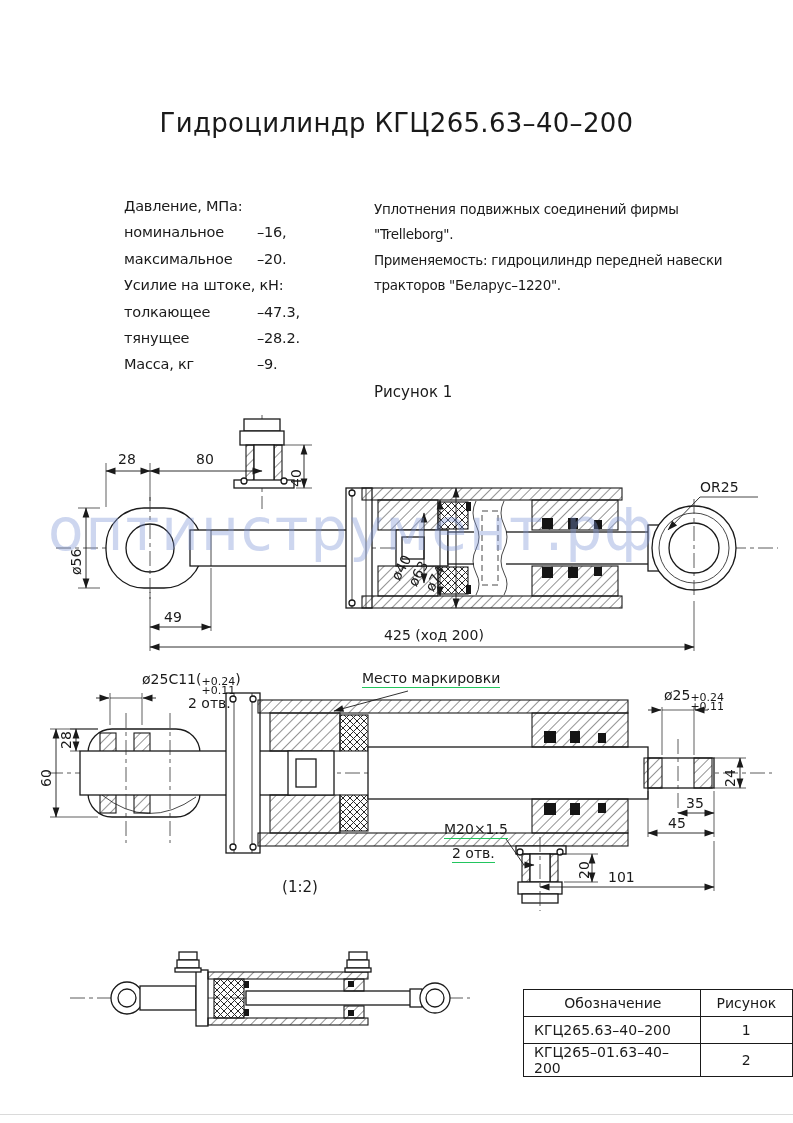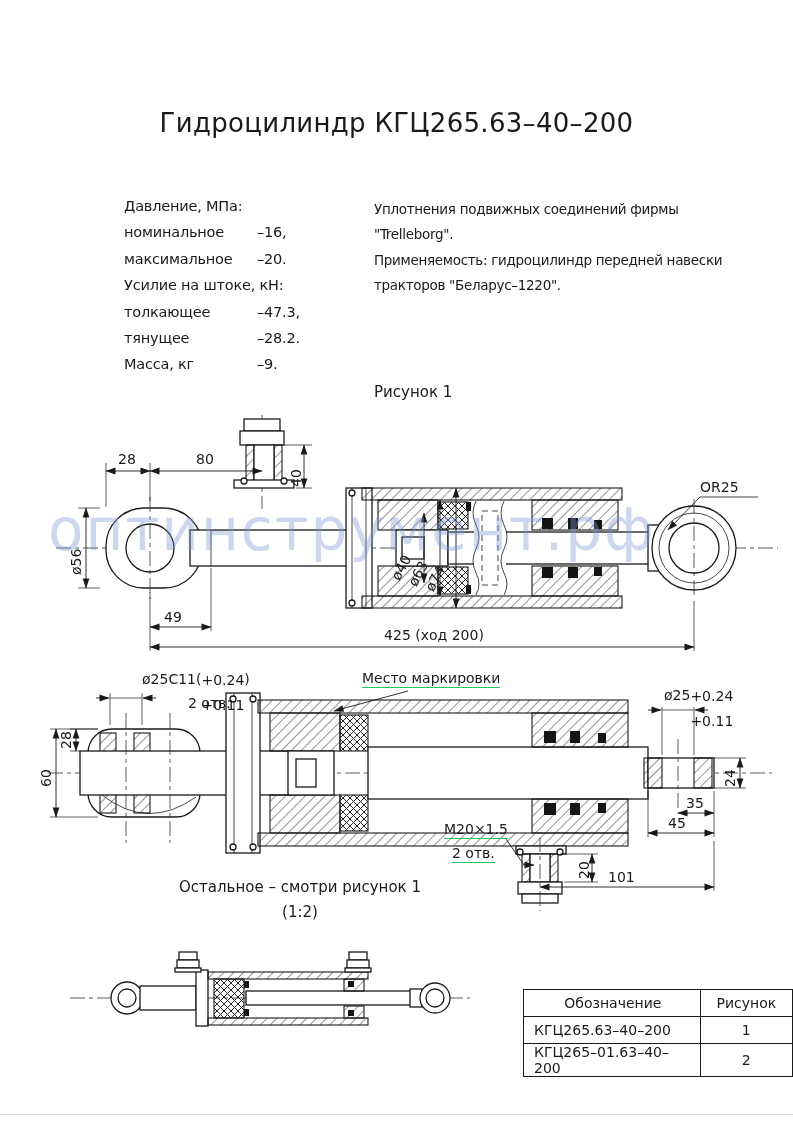--- a/index.html
+++ b/index.html
@@ -13,22 +13,22 @@
   .spec-value{position:absolute;left:133px;top:0;}
   .spec-label{position:absolute;left:0;top:0;}
   .desc-block{left:374px;top:201px;font-size:13.5px;letter-spacing:-.3px;}
   .desc-line{height:25.3px;white-space:nowrap;}
   .fig-caption{font-size:15px;}
   .figwrap{position:absolute;}
   .dimtext{position:absolute;font-size:14px;white-space:nowrap;line-height:16px;}
   .rot{transform:rotate(-90deg);transform-origin:left top;}
   .rot60{transform:rotate(-62deg);transform-origin:left bottom;}
   .ul{border-bottom:1px solid #22c55e;padding-bottom:1px;}
-  .tol{display:inline-flex;flex-direction:column;font-size:14px;line-height:9px;
-       vertical-align:-1px;gap:16px;}
+  .tol{display:inline-flex;flex-direction:column;font-size:11px;line-height:9px;
+       vertical-align:-1px;}
   .watermark{left:48px;top:496px;width:720px;font-size:58px;letter-spacing:2px;
              color:rgba(124,146,212,.38);white-space:nowrap;pointer-events:none;z-index:6;}
   .fig2notes{left:165px;top:878px;width:270px;text-align:center;font-size:15px;}
   .fig2notes div{margin-bottom:7px;white-space:nowrap;}
   .dtable{border-collapse:collapse;font-size:14px;margin-top:36px;}
   .dtable td{border:1.4px solid #1a1a1a;height:26px;padding:0 8px;}
   .dtable .c{text-align:center;}
   .dtable .name{width:168px;padding-left:10px;}
   .dtable .fig{width:78px;text-align:center;}
   .pageline{left:0;top:1114px;width:793px;height:1px;background:#dadada;}
@@ -320,21 +320,20 @@
   <div class="dimtext rot" style="left:722px;top:122px;">24</div>
   <div class="dimtext" style="left:686px;top:130px;">35</div>
   <div class="dimtext" style="left:668px;top:150px;">45</div>
   <div class="dimtext" style="left:608px;top:204px;">101</div>
   <div class="dimtext rot" style="left:576px;top:214px;">20</div>
   <div class="dimtext ul" style="left:444px;top:156px;">M20×1.5</div>
   <div class="dimtext ul" style="left:452px;top:180px;">2 отв.</div>
 </div>
 
 <div class="abs fig2notes">
-  <div>Остальное – смотри рисунок 1</div>
   <div>(1:2)</div>
 </div>
 
 <div class="figwrap" style="left:0;top:948px;width:480px;height:105px;">
   <svg width="480" height="105" viewBox="0 0 480 105">
     <line x1="70" y1="50" x2="470" y2="50" class="cl"></line>
     <circle cx="127" cy="50" r="16" class="w"></circle>
     <circle cx="127" cy="50" r="9" class="w"></circle>
     <rect x="140" y="38" width="56" height="24" class="w"></rect>
     <rect x="196" y="22" width="12" height="56" class="w"></rect>

